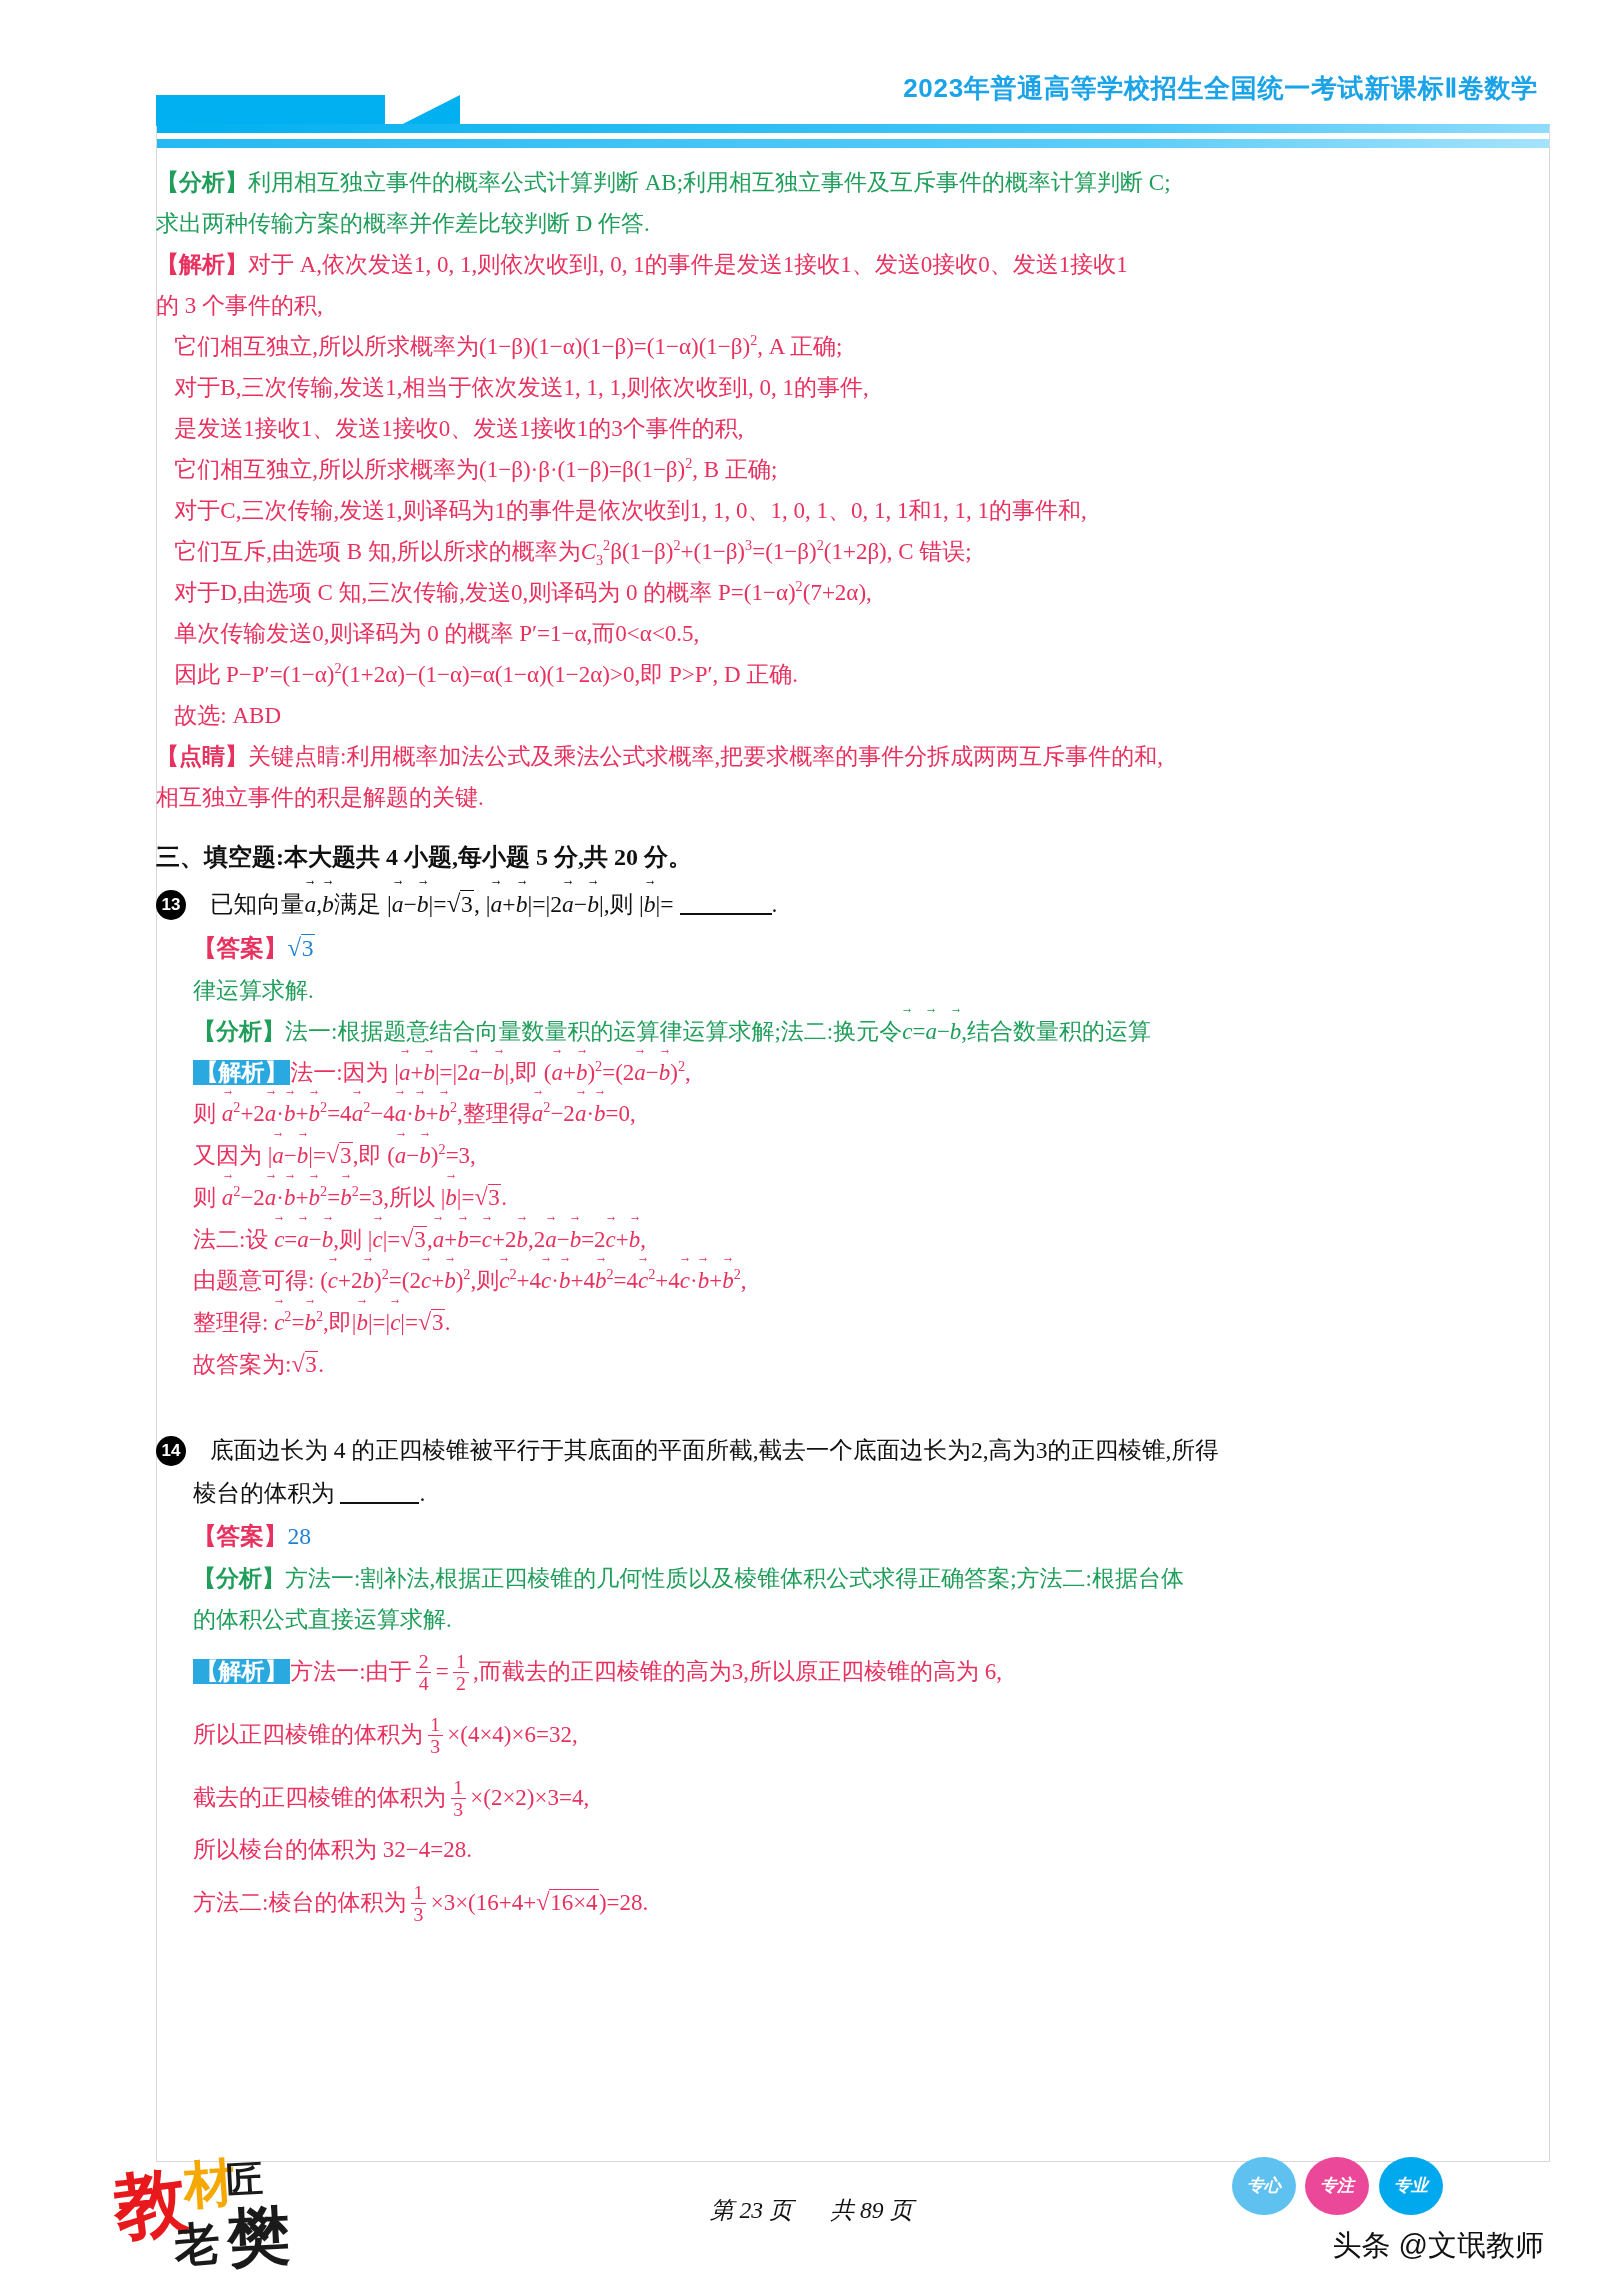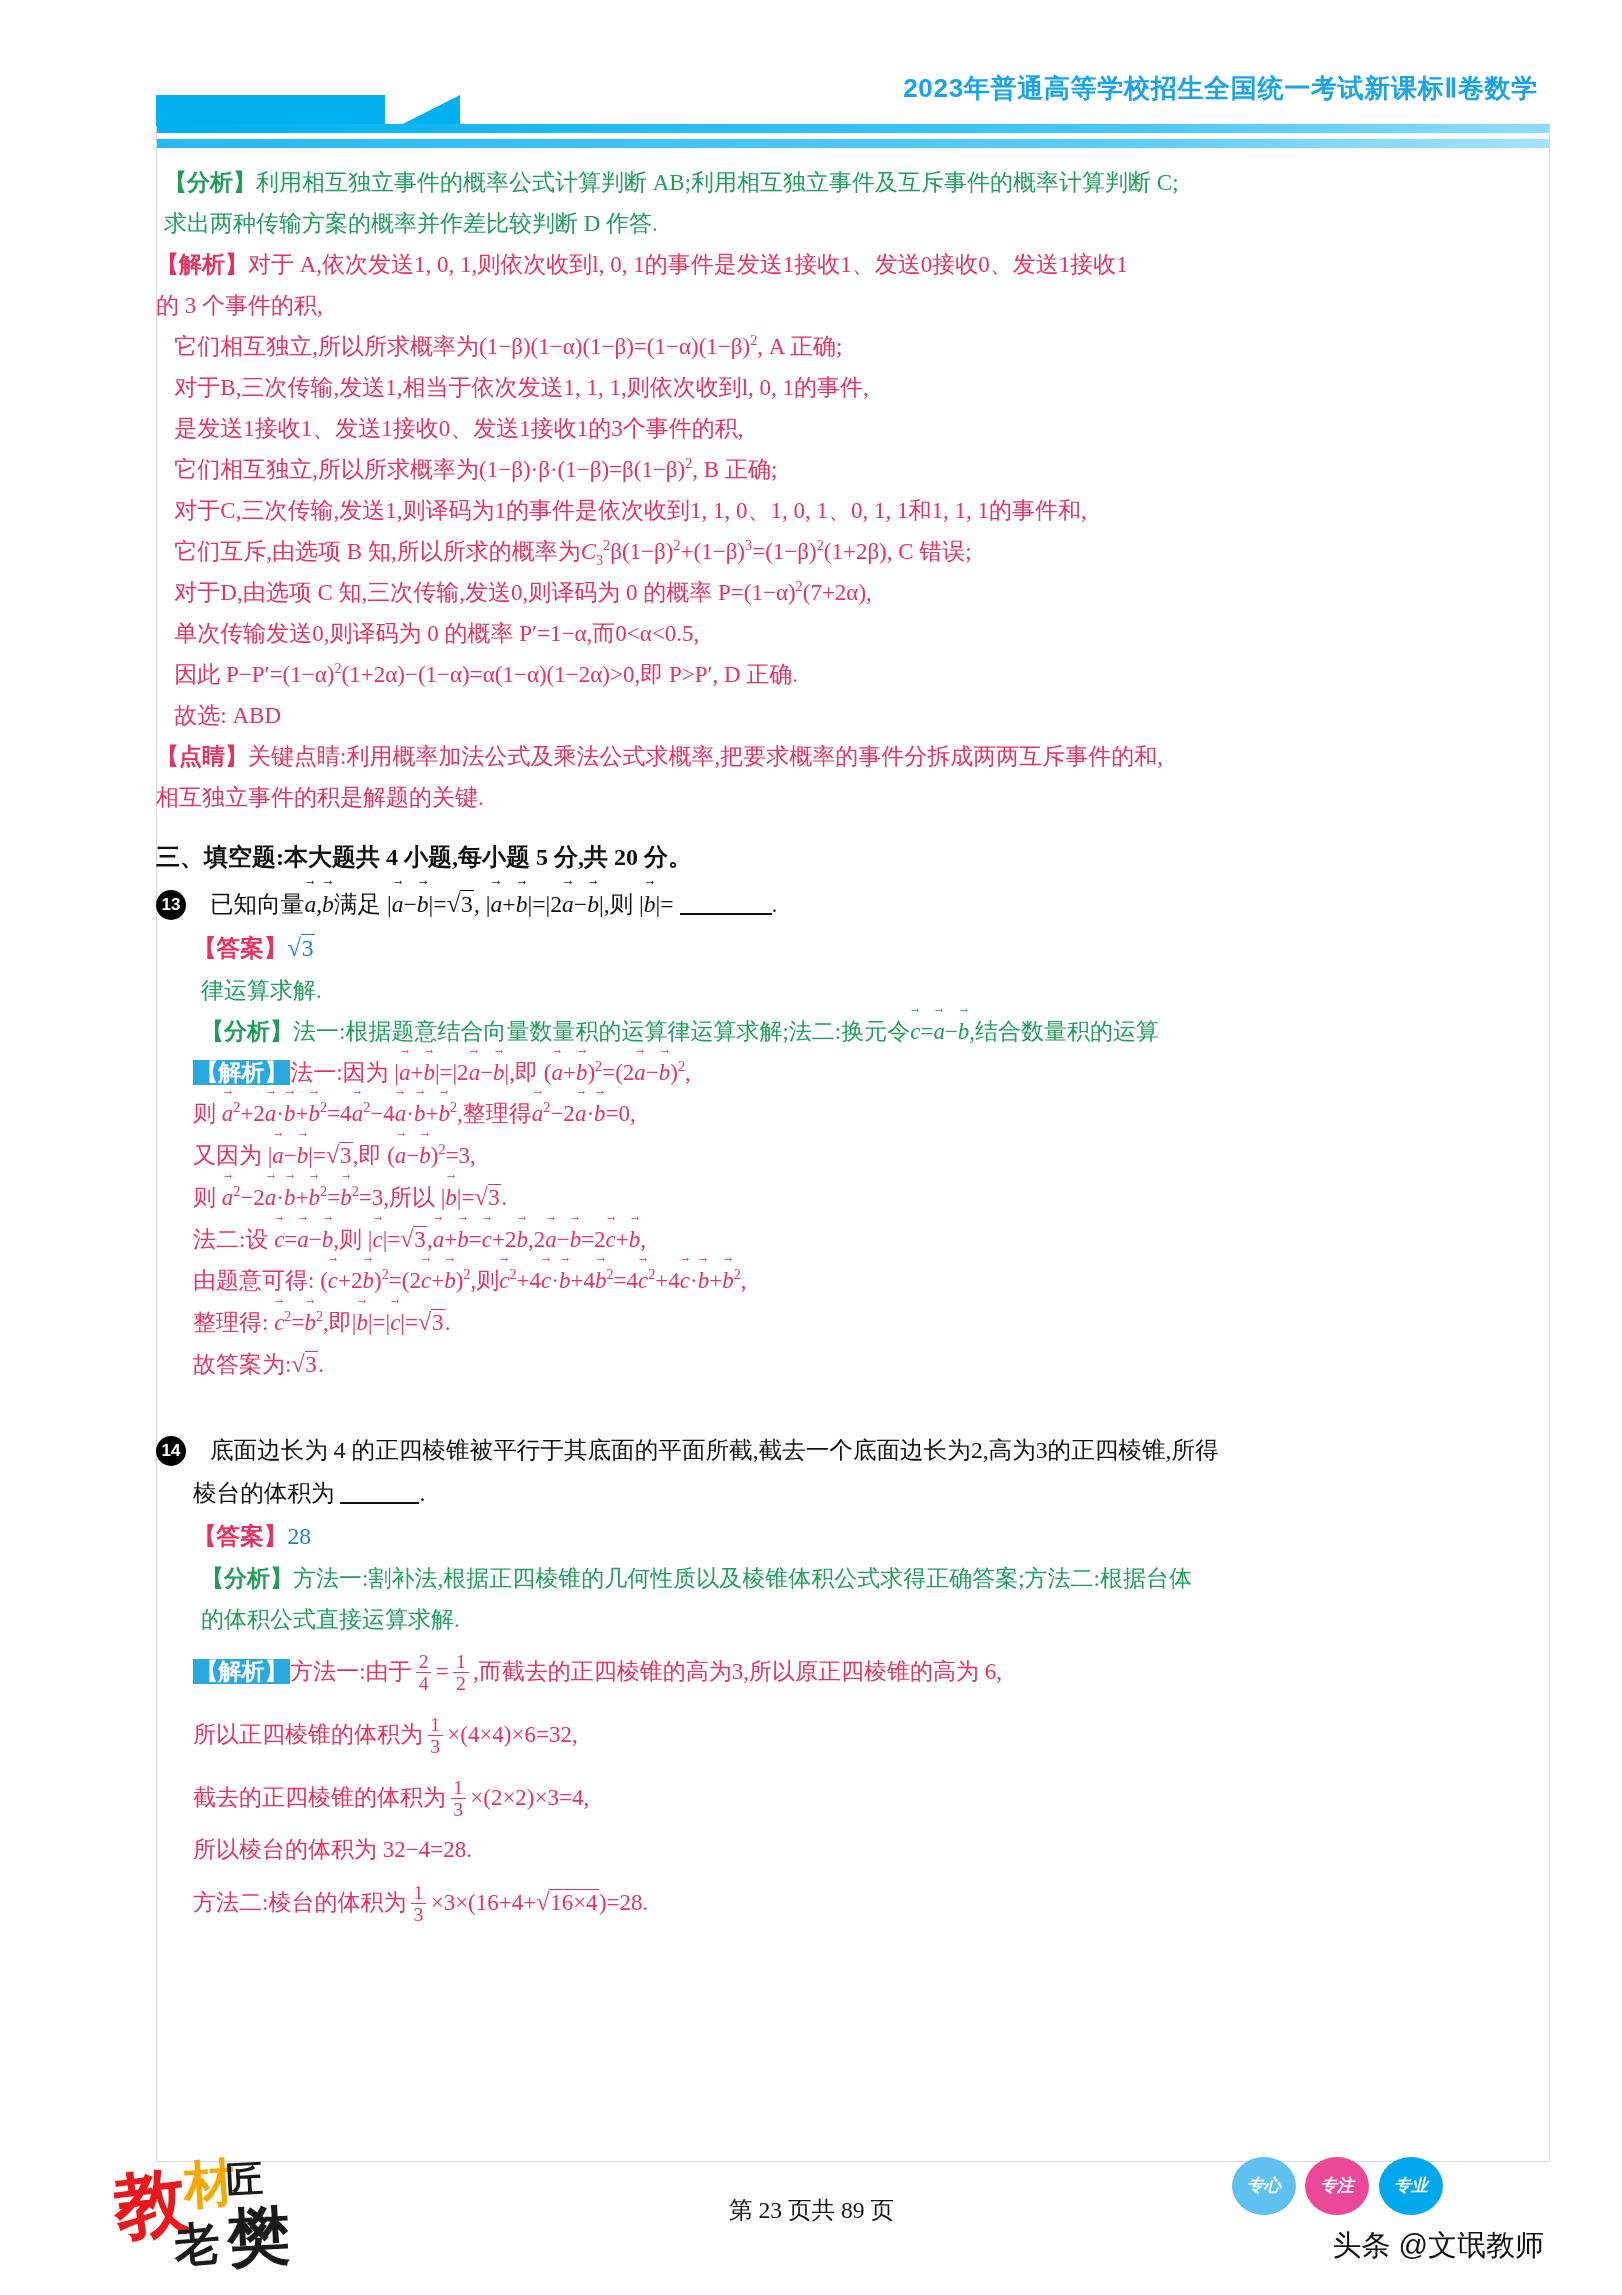--- a/index.html
+++ b/index.html
@@ -76,21 +76,21 @@
     left: 156px; top: 162px;
     width: 1394px;
   }
   .ln {
     font-size: 23px;
     line-height: 41px;
     white-space: nowrap;
     font-family: "Liberation Serif", serif;
   }
   .red   { color: #e8315f; }
-  .green { color: #1f9e5a; margin-left: 8px; }
+  .green { color: #1f9e5a; }
   .blue  { color: #1f7fd4; }
 
   .ind-1 { padding-left: 18.3px; }
 
   .tag-red   { font-weight: bold; color: #e8315f; }
   .tag-green { font-weight: bold; color: #1f9e5a; }
   .tag-hl {
     font-weight: bold;
     color: #ffffff;
     background: #2aa9e0;
@@ -189,21 +189,21 @@
 
   .pagenum {
     position: absolute;
     left: 0; top: 41px;
     width: 1623px;
     text-align: center;
     font-size: 23.6px;
     color: #111;
     font-family: "Liberation Serif", serif;
   }
-  .pagenum span { margin: 0 0; }
+  .pagenum span { margin: 0 19px; font-style: italic; }
 
   .badges { position: absolute; right: 175px; top: 3.9px; width: 216px; height: 60px; }
   .badge {
     position: absolute;
     top: 0;
     width: 64px; height: 58px;
     border-radius: 50%;
     color: #ffffff;
     font-size: 17px;
     font-weight: bold;

